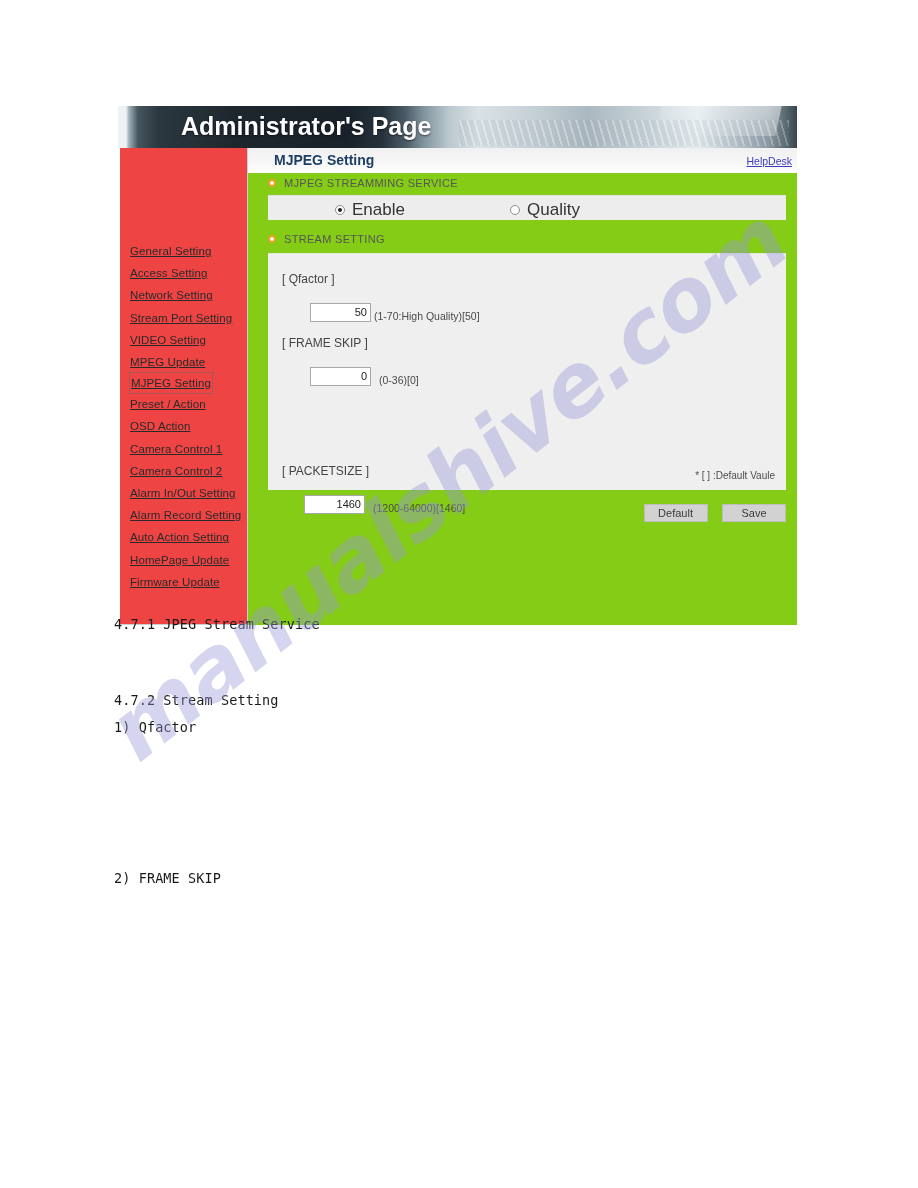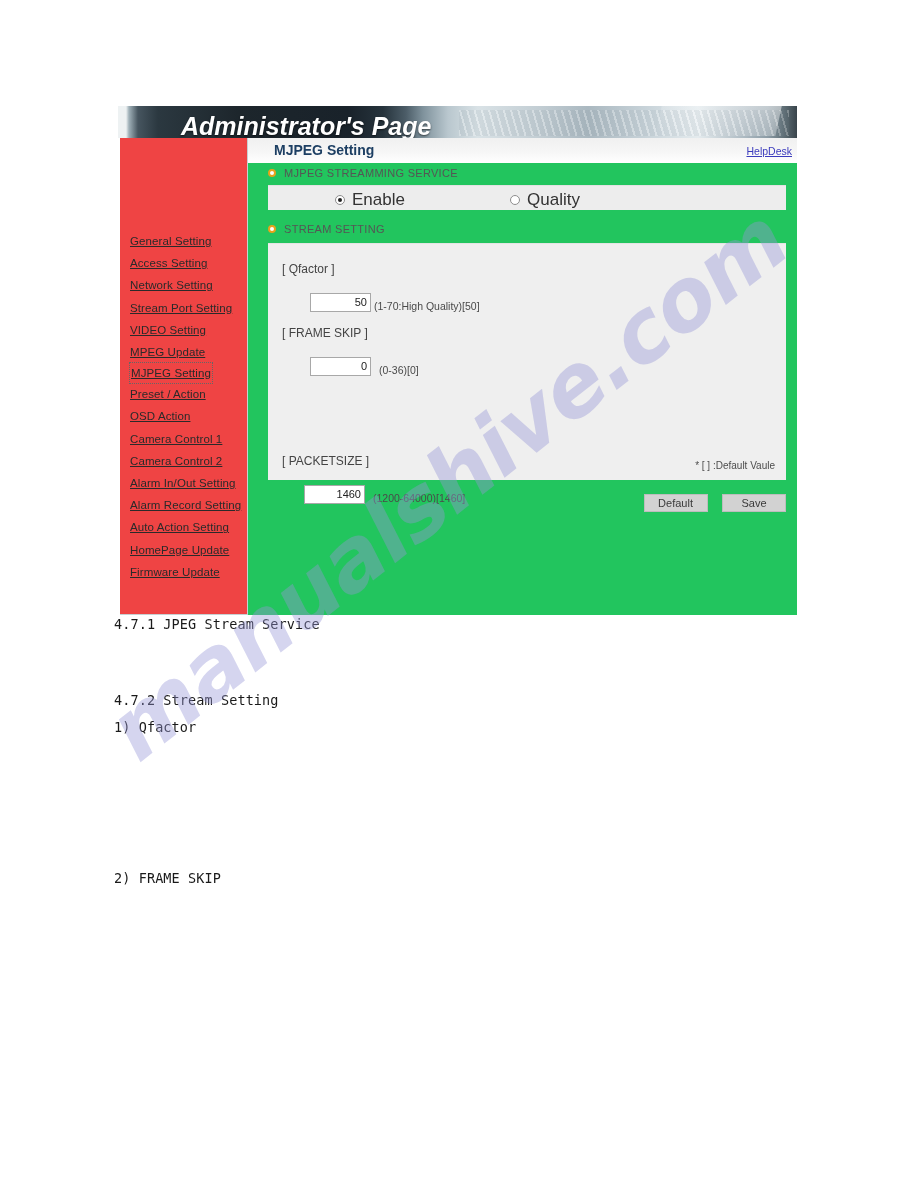--- a/index.html
+++ b/index.html
@@ -44,21 +44,21 @@
     position: absolute;
     left: 118px;
     top: 106px;
     width: 679px;
     z-index: 10;
   }
 
   
   #banner {
     position: relative;
-    height: 32px;
+    height: 42px;
     width: 679px;
     background:
       linear-gradient(90deg,
         #eef2f3 0px, #eef2f3 8px,
         #9fb0b8 11px,
         #46555f 20px,
         #2b3840 40px,
         #1d262c 120px,
         #19222a 230px,
         #26333c 265px,
@@ -68,21 +68,20 @@
         #d9e2e6 360px,
         #c3ced4 420px,
         #aab8c0 470px,
         #c9d4da 530px,
         #e4ebee 580px,
         #aebbc3 625px,
         #8b9ba5 650px,
         #59686f 668px,
         #39444b 679px);
     overflow: hidden;
-    font-style: italic;
   }
   #banner .keys {
     position: absolute;
     right: 8px;
     bottom: 2px;
     width: 330px;
     height: 26px;
     background:
       repeating-linear-gradient(74deg,
         rgba(255,255,255,0.30) 0px, rgba(255,255,255,0.30) 2px,
@@ -175,21 +174,21 @@
     top: 7px;
     font-size: 10.5px;
     color: #3b3bbd;
     text-decoration: underline;
     font-family: "Liberation Sans", sans-serif;
   }
 
   #content-inner {
     position: relative;
     padding: 0;
-    background: #22c55e;
+    background: #84cc16;
     height: 452px;
   }
 
   .section-head {
     position: absolute;
     font-size: 11px;
     color: #555;
     letter-spacing: .3px;
     font-family: "Liberation Sans", sans-serif;
   }

